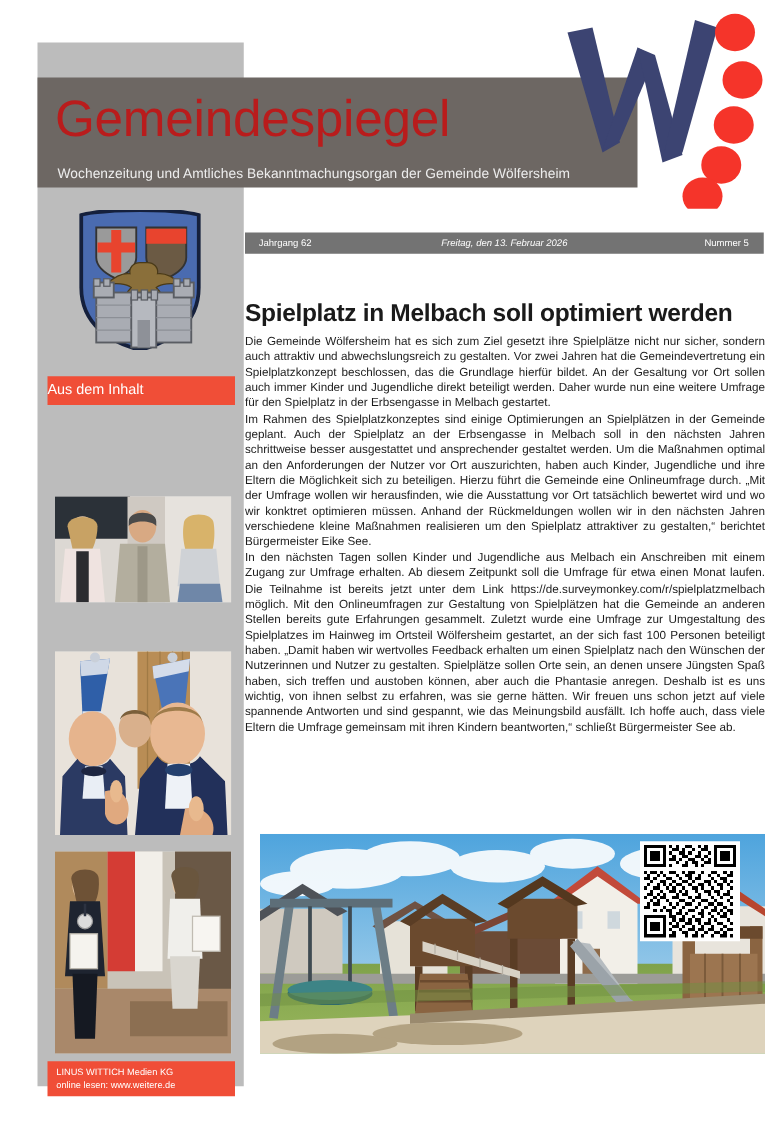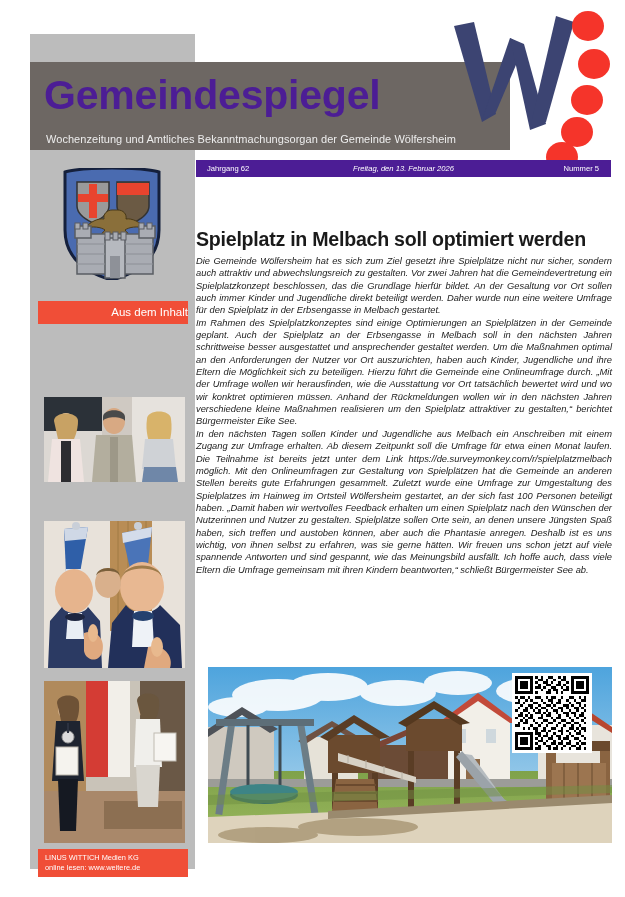--- a/index.html
+++ b/index.html
@@ -41,22 +41,22 @@
     width: 480px;
     height: 88px;
     background: #6d6763;
   }
   .masthead-title {
     position: absolute;
     left: 44px;
     top: 68px;
     font-size: 41px;
     line-height: 54px;
-    color: #4c1d95;
-    font-weight: 700;
+    color: #b91c1c;
+    font-weight: 400;
     letter-spacing: -0.2px;
     white-space: nowrap;
   }
   .masthead-sub {
     position: absolute;
     left: 46px;
     top: 133px;
     font-size: 11px;
     line-height: 12px;
     color: #ededed;
@@ -71,24 +71,24 @@
     top: 2px;
     width: 173px;
     height: 165px;
   }
   .logo svg { display: block; }
 
   
   .date-bar {
     position: absolute;
     left: 196px;
-    top: 160px;
+    top: 186px;
     width: 415px;
     height: 17px;
-    background: #4c1d95;
+    background: #737373;
     color: #ffffff;
     font-size: 7.6px;
     line-height: 17px;
   }
   .date-bar .dl { position: absolute; left: 11px; top: 0; }
   .date-bar .dc { position: absolute; left: 0; right: 0; text-align: center; top: 0; font-style: italic; }
   .date-bar .dr { position: absolute; right: 12px; top: 0; }
 
   
   .coat {
@@ -103,21 +103,21 @@
   .inhalt-bar {
     position: absolute;
     left: 38px;
     top: 301px;
     width: 150px;
     height: 23px;
     background: #f04e37;
   }
   .inhalt-bar span {
     display: block;
-    text-align: right;
+    text-align: left;
     color: #ffffff;
     font-size: 11.5px;
     line-height: 23px;
   }
 
   
   .sb-photo {
     position: absolute;
     left: 44px;
     overflow: hidden;
@@ -148,31 +148,30 @@
     position: absolute;
     left: 196px;
     top: 228px;
     width: 416px;
   }
   .headline {
     font-size: 19.6px;
     font-weight: bold;
     color: #1a1a1a;
     line-height: 23px;
-    margin: 0 0 4px 0;
+    margin: 12px 0 4px 0;
     letter-spacing: -0.25px;
   }
   .body-text {
     font-size: 9.35px;
     line-height: 12.35px;
     color: #1c1c1c;
     text-align: justify;
     margin: 0;
     hyphens: manual;
-    font-style: italic;
   }
   .body-text p { margin: 0; }
 
   
   .main-photo {
     position: absolute;
     left: 208px;
     top: 667px;
     width: 404px;
     height: 176px;

